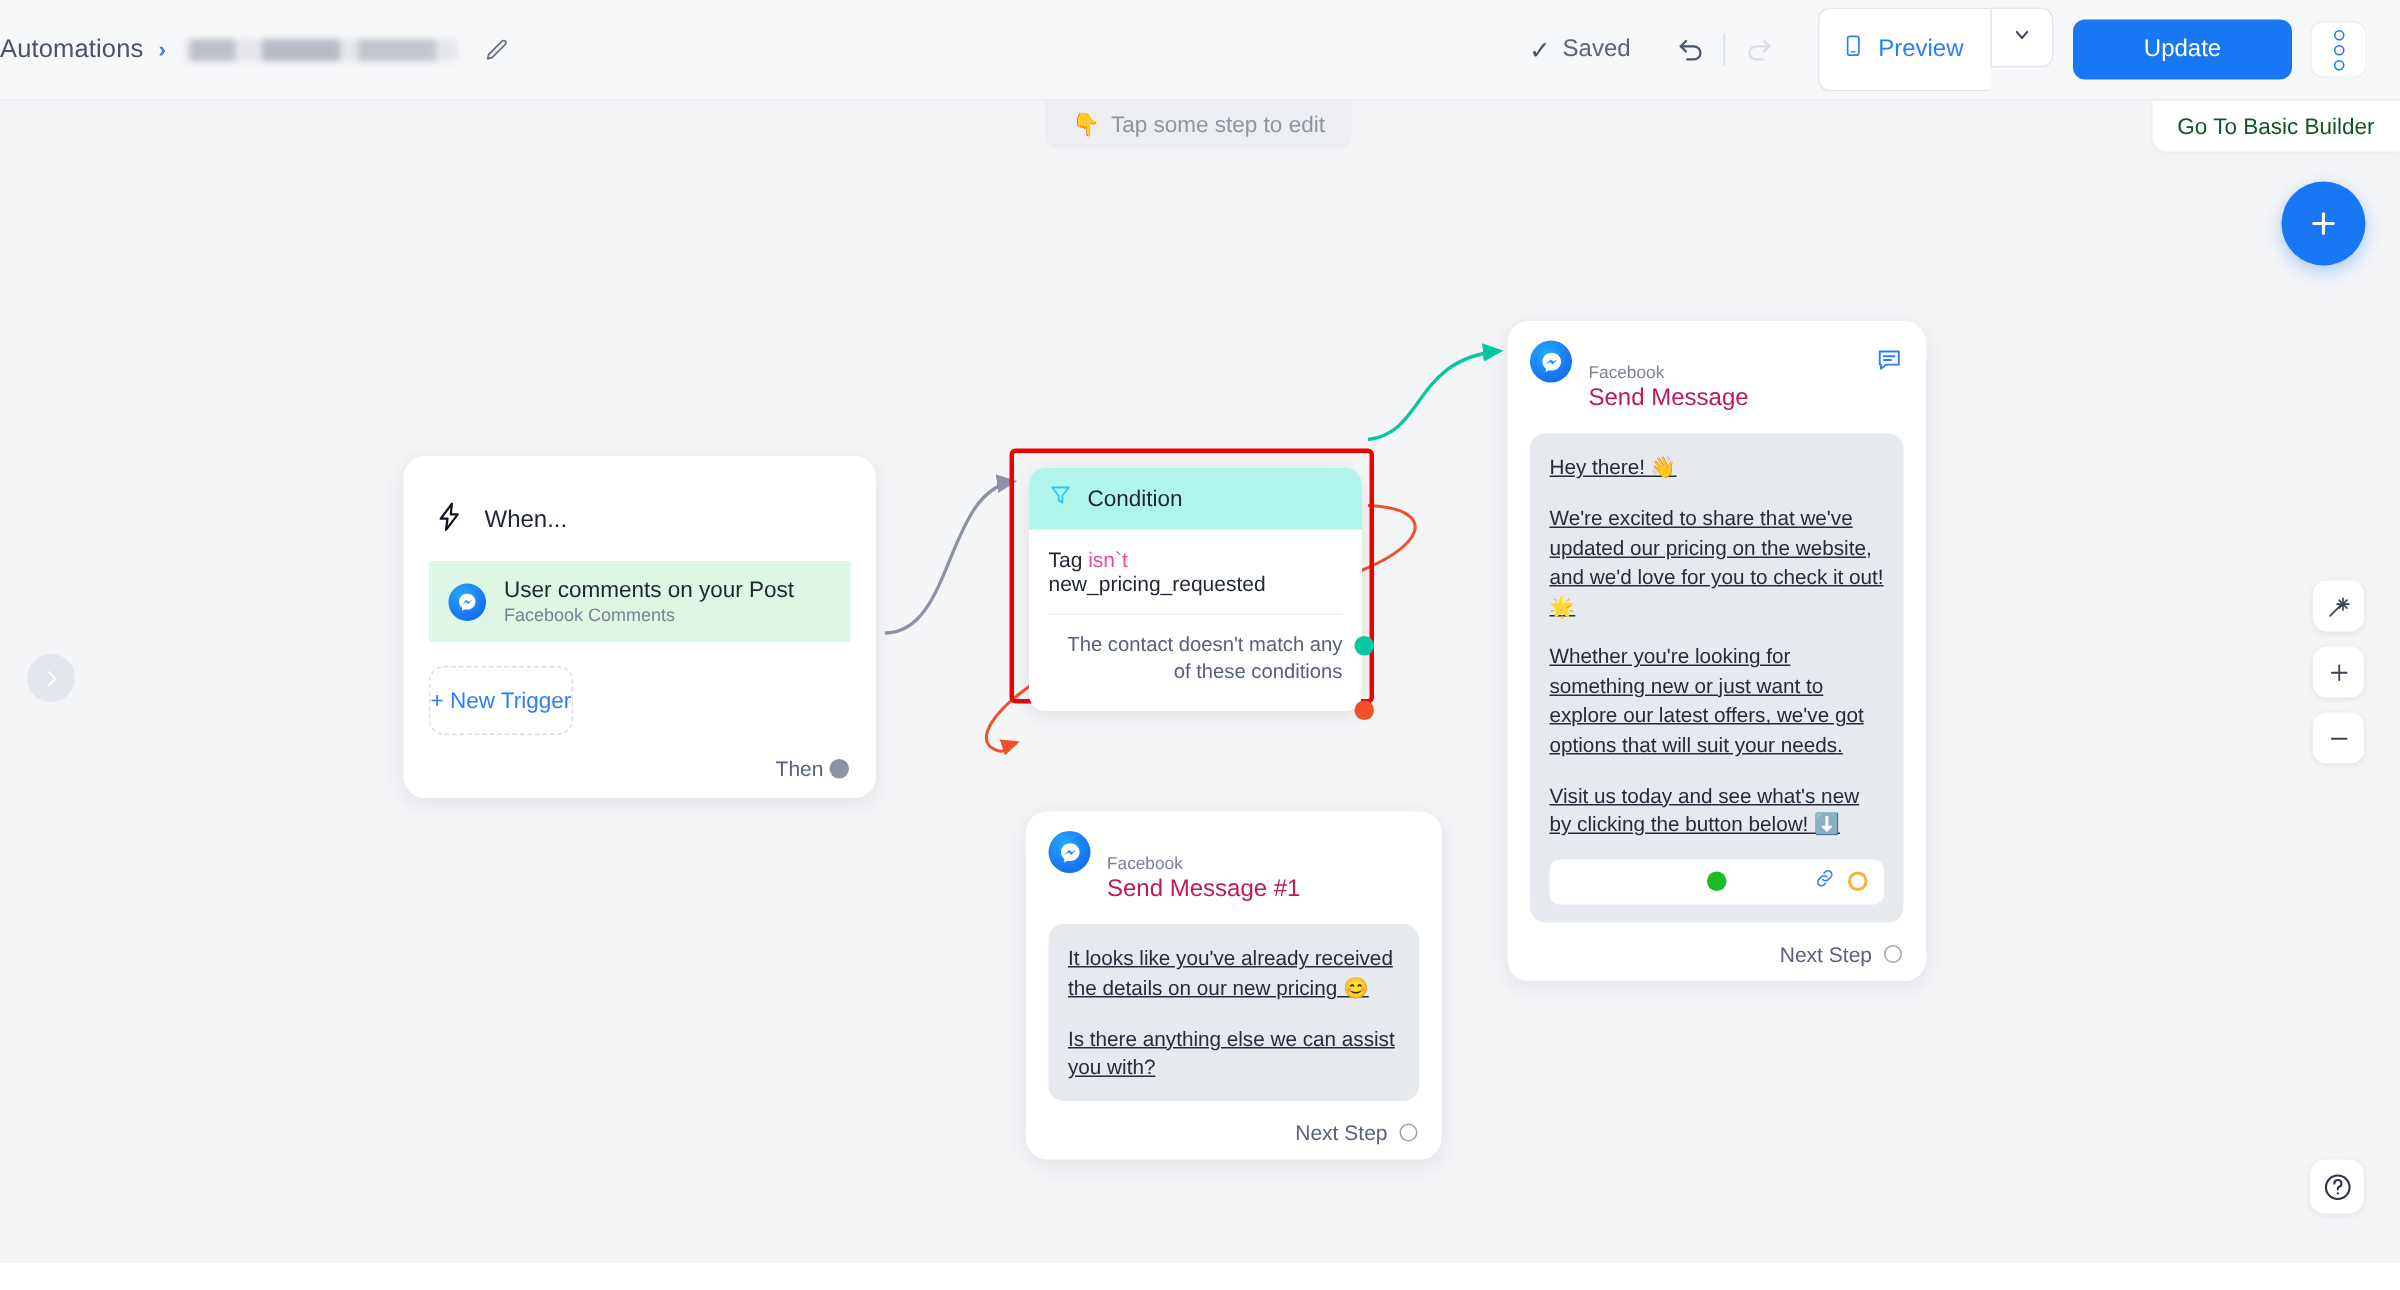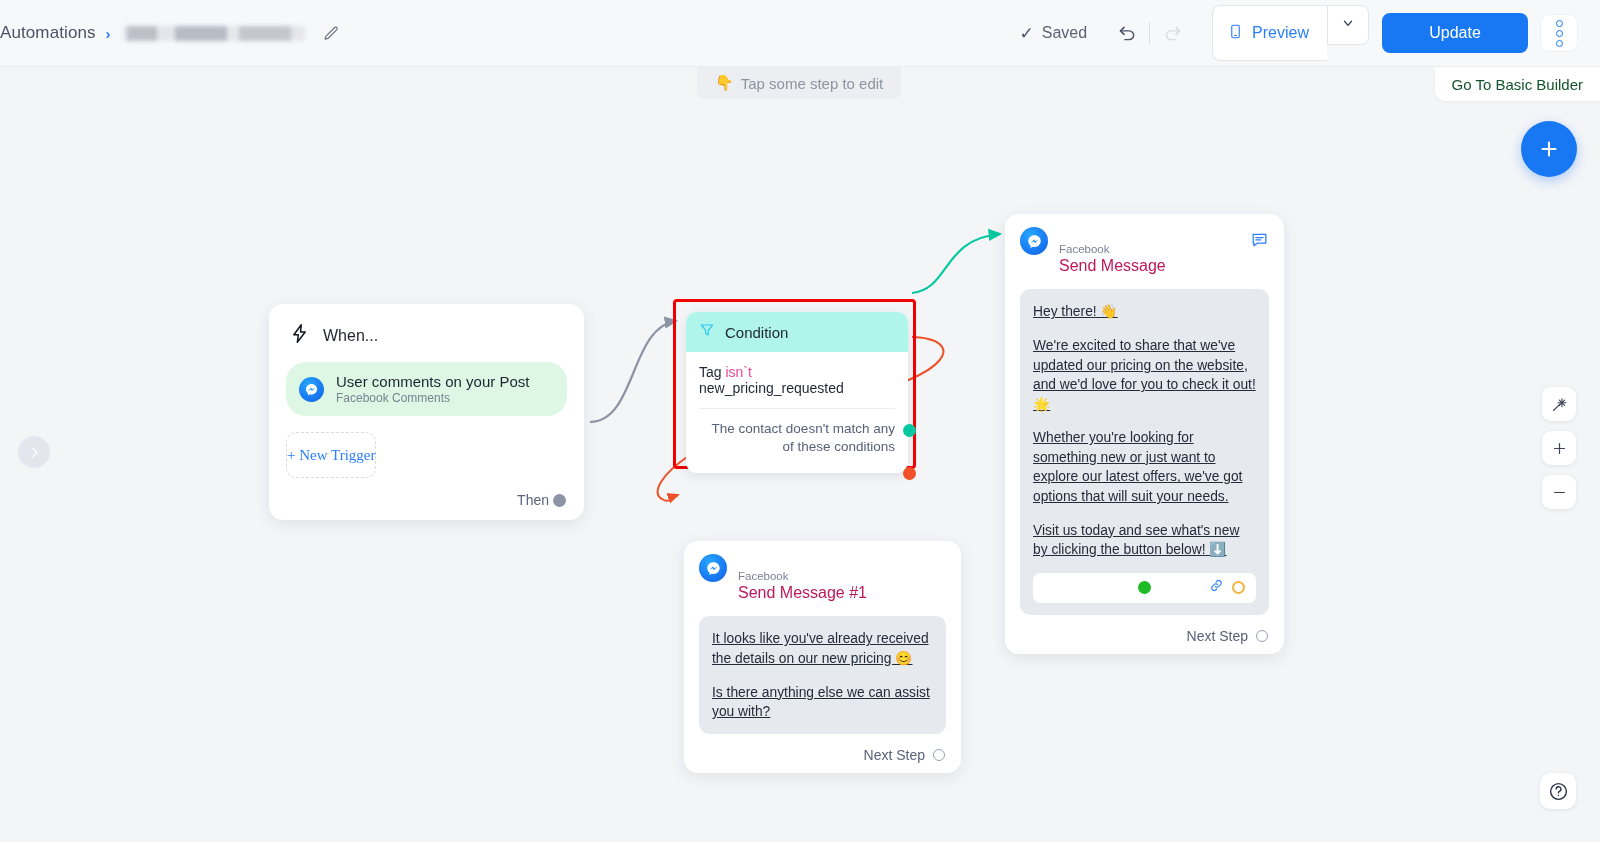--- a/index.html
+++ b/index.html
@@ -106,36 +106,36 @@
     position: absolute; right: 24px; top: 706px; width: 36px; height: 36px; border-radius: 10px;
     background: #fff; display: flex; align-items: center; justify-content: center;
     box-shadow: 0 1px 4px rgba(20,30,60,.09); cursor: pointer; color: #2b3245;
   }
 
   
   .node { position: absolute; background: #fff; border-radius: 14px; box-shadow: 0 4px 16px rgba(25,35,60,.09); }
 
   
   #trigger-node { left: 269px; top: 237px; width: 315px; padding: 16px 17px 12px; }
-  .when-row { display: flex; align-items: center; gap: 13px; margin: 3px 0 14px 3px; }
+  .when-row { display: flex; align-items: center; gap: 13px; margin: 14px 0 14px 3px; }
   .when-label { font-size: 16px; color: #1f2533; }
   .trigger-item {
-    background: #ddf7e4; border-radius: 20px; padding: 11px 13px;
+    background: #ddf7e4; border-radius: 2px; padding: 11px 13px;
     display: flex; align-items: center; gap: 12px;
   }
   .msgr-icon { width: 25px; height: 25px; border-radius: 50%; background:
       radial-gradient(circle at 38% 30%, #26a8ff 0%, #1877f2 62%, #0f63d8 100%); flex: none;
       display: flex; align-items: center; justify-content: center; }
   .trigger-texts { display: flex; flex-direction: column; gap: 1px; }
   .trigger-title { font-size: 15px; color: #1f2533; }
   .trigger-sub { font-size: 12px; color: #7a8293; }
   .new-trigger {
     margin-top: 16px; height: 46px; border: 1.5px dashed #d6dbe3; border-radius: 10px;
     display: flex; align-items: center; justify-content: center;
-    color: #2b7fff; font-size: 15px; background: #fff; cursor: pointer; font-family: Liberation Serif, serif;
+    color: #2b7fff; font-size: 15px; background: #fff; cursor: pointer; font-family: Liberation Sans, sans-serif;
   }
   .then-row { display: flex; align-items: center; justify-content: flex-end; gap: 4px; margin-top: 14px; padding-right: 1px; }
   .then-label { font-size: 14px; color: #59627a; }
   .port { width: 13px; height: 13px; border-radius: 50%; }
   .port-grey { background: #8b93a5; }
   .port-green { background: #06c8a0; }
   .port-red { background: #f0512b; }
 
   
   #condition-wrap { position: absolute; left: 673px; top: 232px; width: 243px; height: 170px; border: 3px solid #f20000; border-radius: 4px; }

